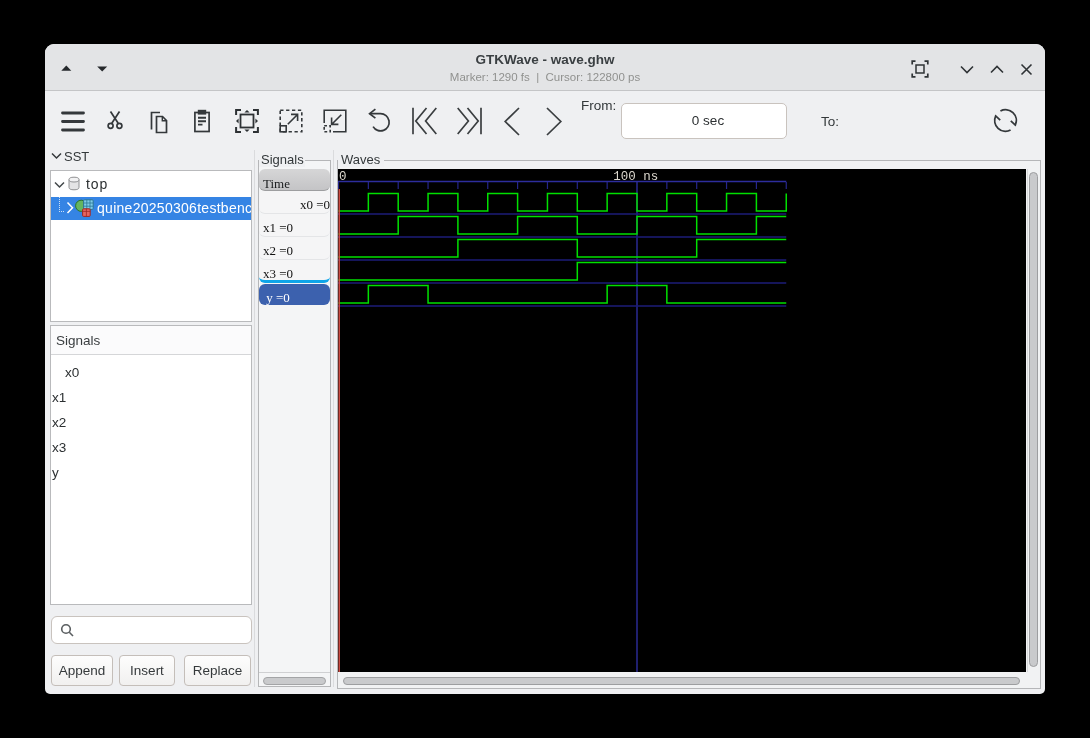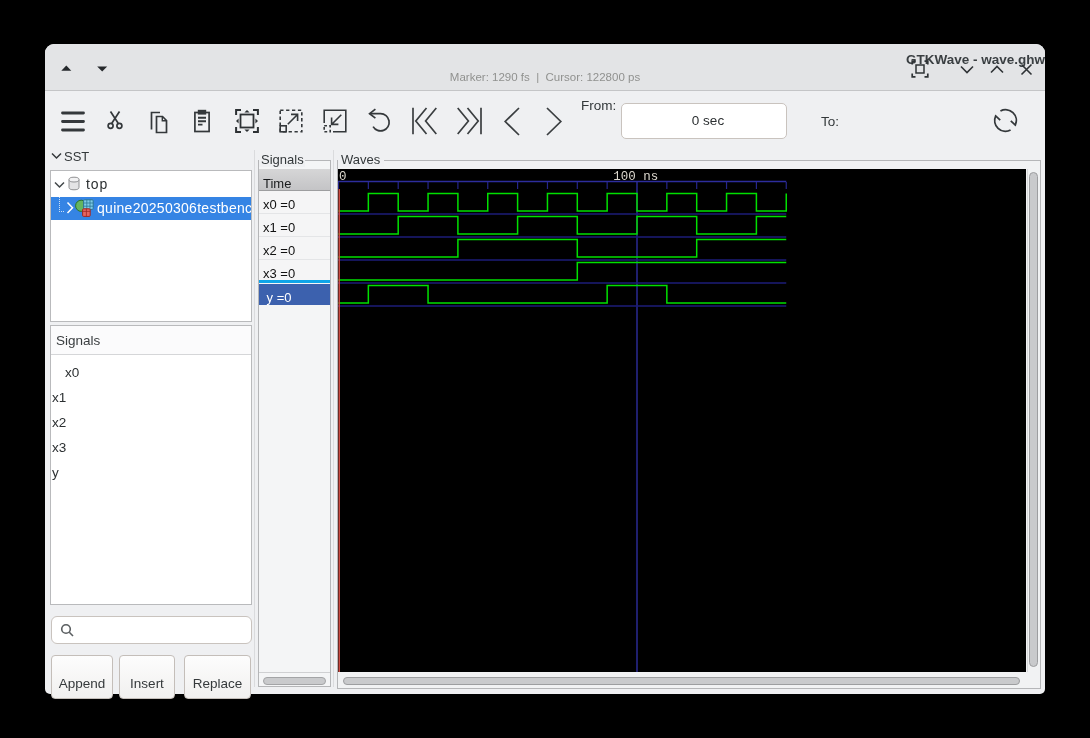--- a/index.html
+++ b/index.html
@@ -3,33 +3,33 @@
 <meta charset="utf-8">
 <style>
   html,body{margin:0;padding:0;background:#000;width:1090px;height:738px;overflow:hidden;}
   *{box-sizing:border-box;}
   body{font-family:"Liberation Sans",sans-serif;}
   #win{position:absolute;left:45px;top:44px;width:1000px;height:650px;background:#eff0f2;
        border-radius:9px 9px 5px 5px;box-shadow:0 2px 10px rgba(0,0,0,.6);}
   .abs{position:absolute;}
   #titlebar{position:absolute;left:0;top:0;width:1000px;height:47px;background:#e3e4e6;
      border-bottom:1px solid #c4c5c7;border-radius:9px 9px 0 0;}
-  #wtitle{position:absolute;left:0;top:8px;width:1000px;text-align:right;
+  #wtitle{position:absolute;left:0;top:8px;width:1000px;text-align:center;
      font-size:13.5px;font-weight:bold;color:#3a3f42;}
   #wsub{position:absolute;left:0;top:27px;width:1000px;text-align:center;
      font-size:11.5px;color:#90918f;}
   svg.ic{position:absolute;overflow:visible;}
   .lbl{position:absolute;font-size:13.5px;color:#33383a;}
   .entry{position:absolute;background:#fff;border:1px solid #c9c3be;border-radius:5px;
      font-size:13.5px;color:#2c3032;padding:9px 0 0 8px;height:36px;text-align:center;}
   .panelbox{position:absolute;background:#fff;border:1px solid #b9babc;}
-  .btn{position:absolute;height:44px;background:linear-gradient(#fdfdfd,#f1f0ef);
+  .btn{position:absolute;height:31px;background:linear-gradient(#fdfdfd,#f1f0ef);
      border:1px solid #c4beb9;border-radius:4px;font-size:13.5px;color:#35393b;
-     text-align:center;padding-top:20px;}
-  .mono{font-family:Liberation Sans, sans-serif;}
+     text-align:center;padding-top:7px;}
+  .mono{font-family:Liberation Serif, serif;border-radius:6px;}
 </style>
 </head>
 <body>
 <div id="win">
   <div id="titlebar">
     <svg class="ic" style="left:10px;top:20px" width="20" height="10">
       <path d="M 11.3 1.5 L 16.3 6.7 H 6.3 Z" fill="#26292c"></path>
     </svg>
     <svg class="ic" style="left:48px;top:20px" width="20" height="10">
       <path d="M 4.2 2.5 H 14.2 L 9.2 7.6 Z" fill="#26292c"></path>
@@ -176,21 +176,21 @@
   </svg>
   <div class="btn" style="left:6px;top:611px;width:62px;">Append</div>
   <div class="btn" style="left:74px;top:611px;width:56px;">Insert</div>
   <div class="btn" style="left:139px;top:611px;width:67px;">Replace</div>
   <div class="abs" style="left:209px;top:106px;width:1px;height:537px;background:#dadbdd;"></div>
 
   <div class="abs" style="left:213px;top:116px;width:73px;height:527px;border:1px solid #b5b6b8;background:#f4f5f6;"></div>
   <div class="abs" style="left:214px;top:109px;width:46px;height:14px;background:#eff0f2;"></div>
   <div class="lbl" style="left:216px;top:108px;font-size:13px;">Signals</div>
   <div class="abs mono" style="left:214px;top:125px;width:71px;height:22px;background:linear-gradient(#d6d6d7,#c4c4c6);border-bottom:1px solid #9d9ea0;font-size:13px;color:#1a1c1e;padding:7px 0 0 4px;">Time</div>
-  <div class="abs mono" style="left:214px;top:147px;width:71px;height:23px;border-bottom:1px solid #e4e5e7;font-size:13px;color:#111;padding:6px 0 12px 4px;background:#f5f5f6;">x0 =0</div>
+  <div class="abs mono" style="left:214px;top:147px;width:71px;height:23px;border-bottom:1px solid #e4e5e7;font-size:13px;color:#111;padding:6px 0 12px 4px;background:#f5f5f6;text-align:right;">x0 =0</div>
   <div class="abs mono" style="left:214px;top:170px;width:71px;height:23px;border-bottom:1px solid #e4e5e7;font-size:13px;color:#111;padding:6px 0 0 4px;background:#f5f5f6;">x1 =0</div>
   <div class="abs mono" style="left:214px;top:193px;width:71px;height:23px;border-bottom:1px solid #e4e5e7;font-size:13px;color:#111;padding:6px 0 0 4px;background:#f5f5f6;">x2 =0</div>
   <div class="abs mono" style="left:214px;top:216px;width:71px;height:23px;border-bottom:3px solid #0ea5e9;font-size:13px;color:#111;padding:6px 0 0 4px;background:#f5f5f6;">x3 =0</div>
   <div class="abs mono" style="left:214px;top:240px;width:71px;height:21px;font-size:13px;color:#fff;padding:6px 0 0 4px;background:#3c61ae;">&nbsp;y =0</div>
   <div class="abs" style="left:214px;top:628px;width:71px;height:1px;background:#cfd0d2;"></div>
   <div class="abs" style="left:218px;top:632.5px;width:63px;height:8px;background:#c9cacc;border:1px solid #a3a4a6;border-radius:4px;"></div>
   <div class="abs" style="left:288px;top:106px;width:1px;height:537px;background:#dadbdd;"></div>
 
   <div class="abs" style="left:291.5px;top:116px;width:704.5px;height:529px;border:1px solid #b5b6b8;background:#f1f2f3;"></div>
   <div class="abs" style="left:293px;top:109px;width:46px;height:14px;background:#eff0f2;"></div>

